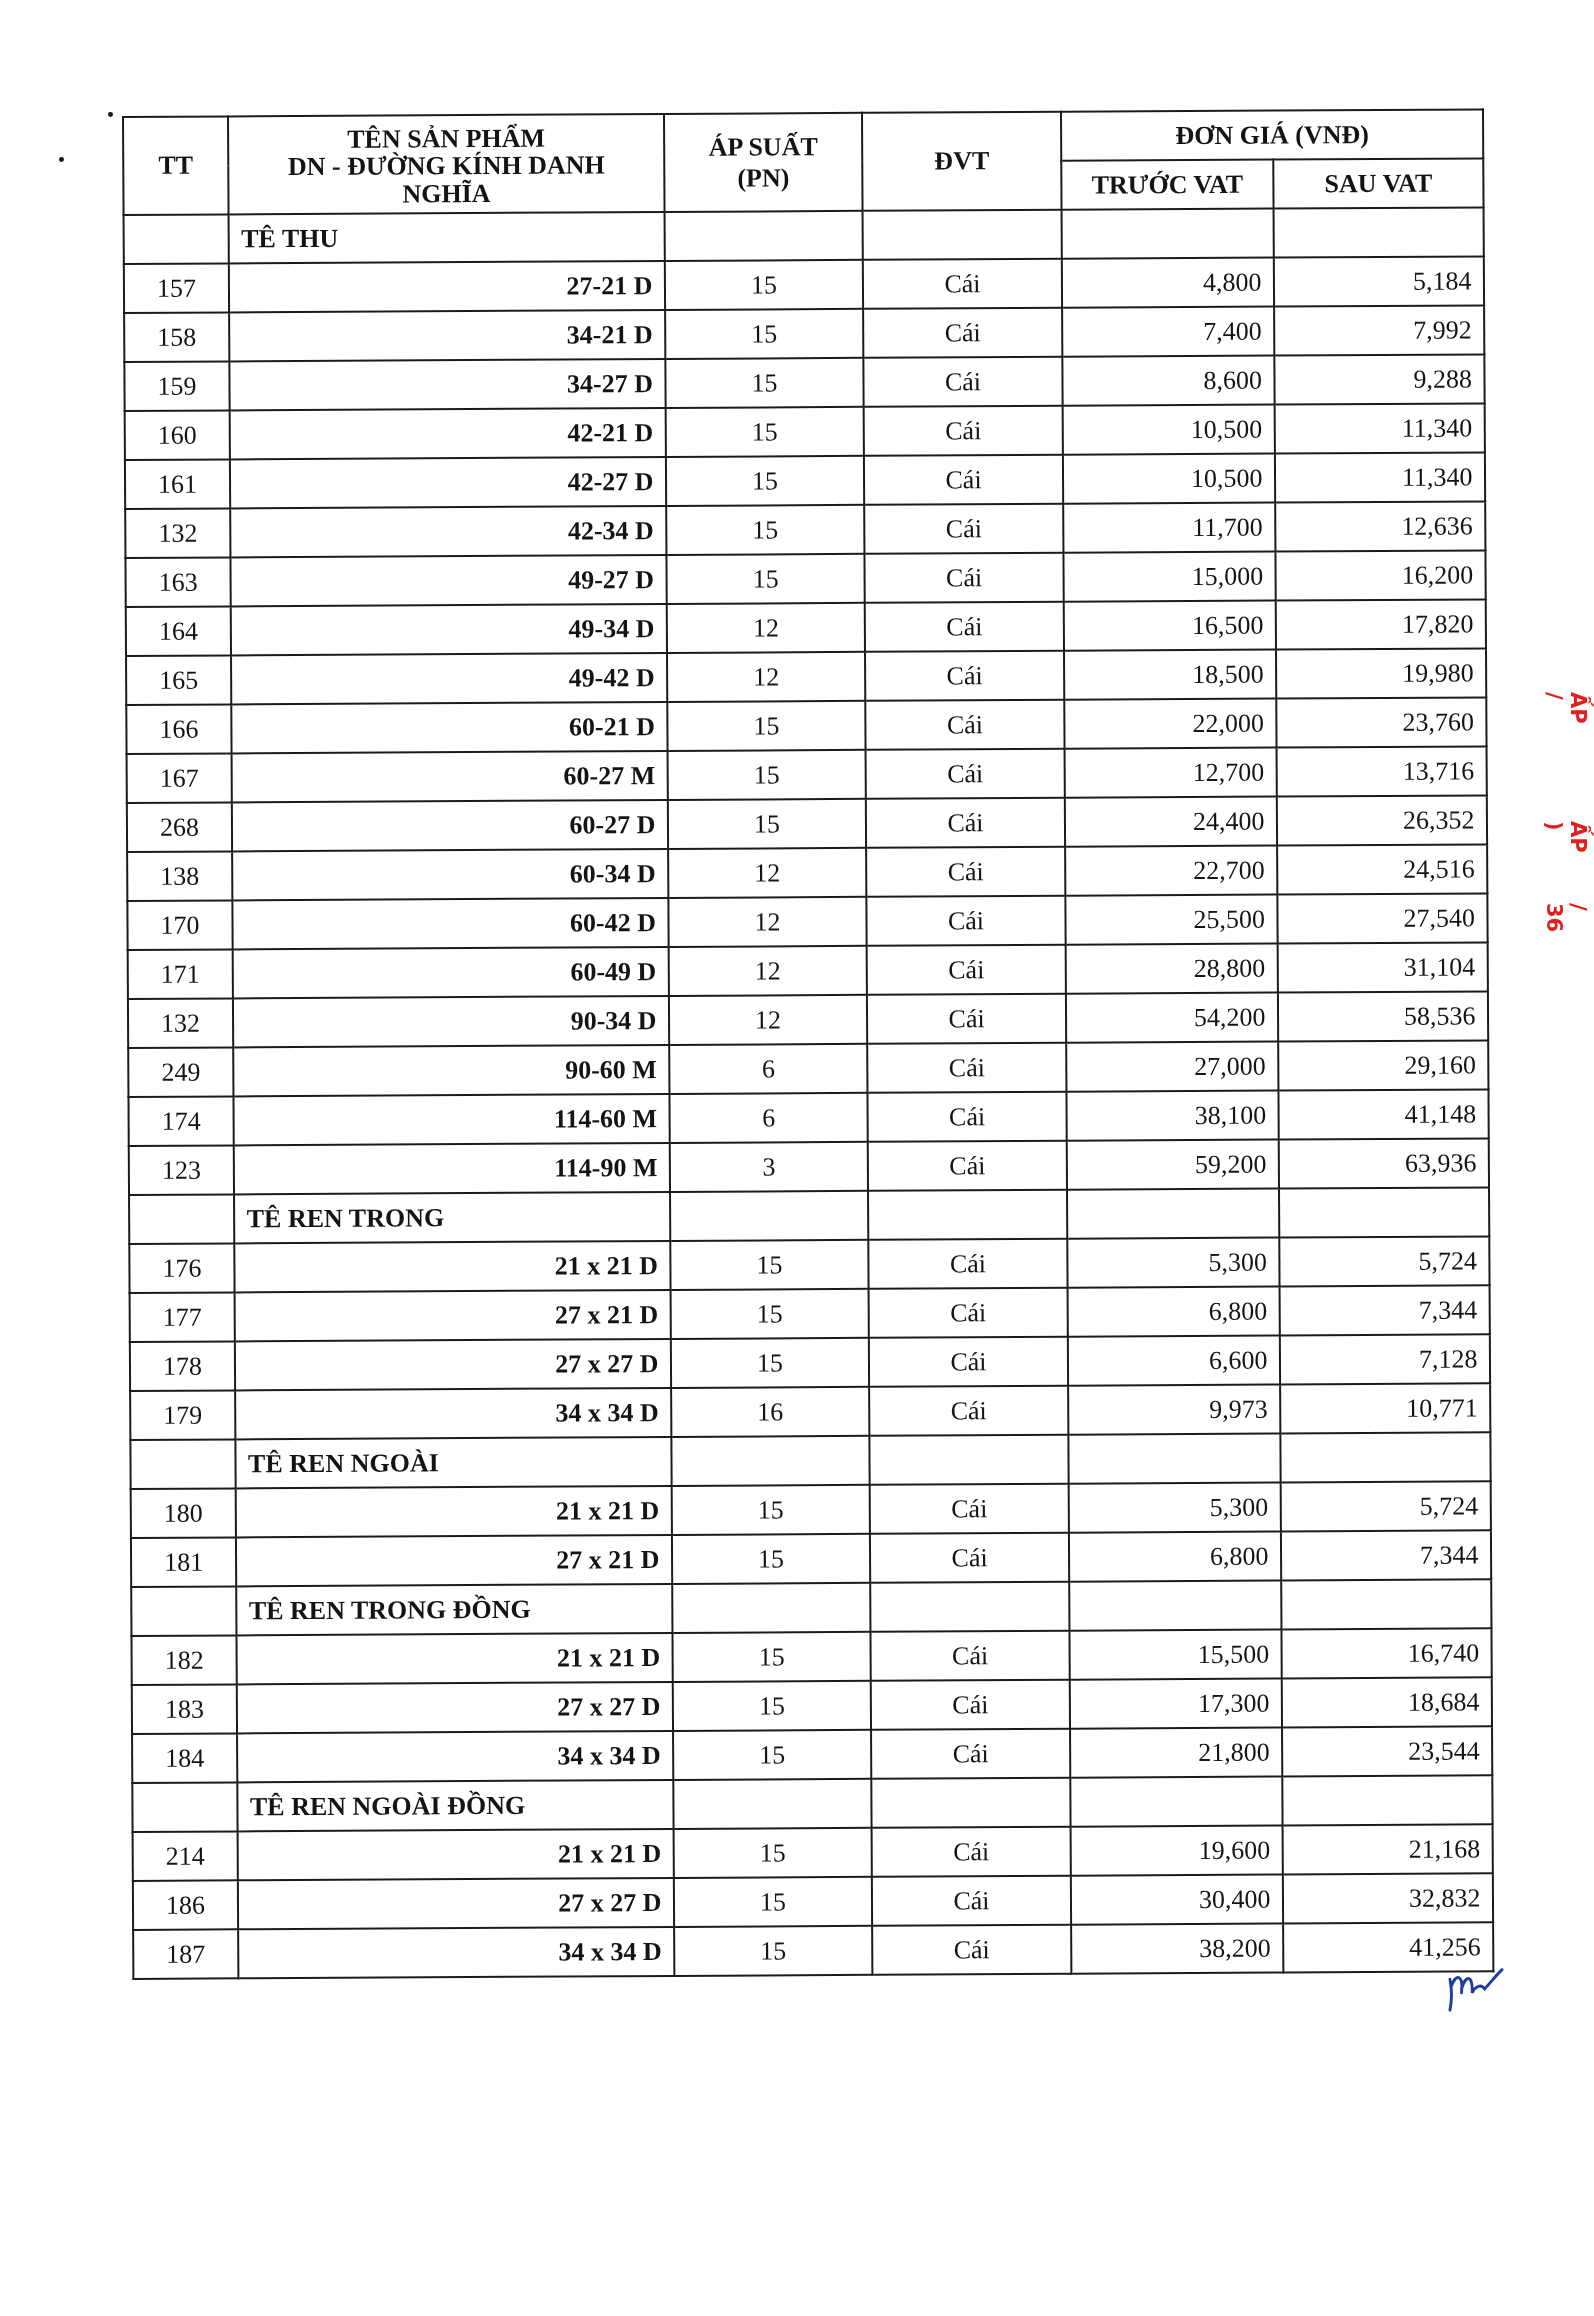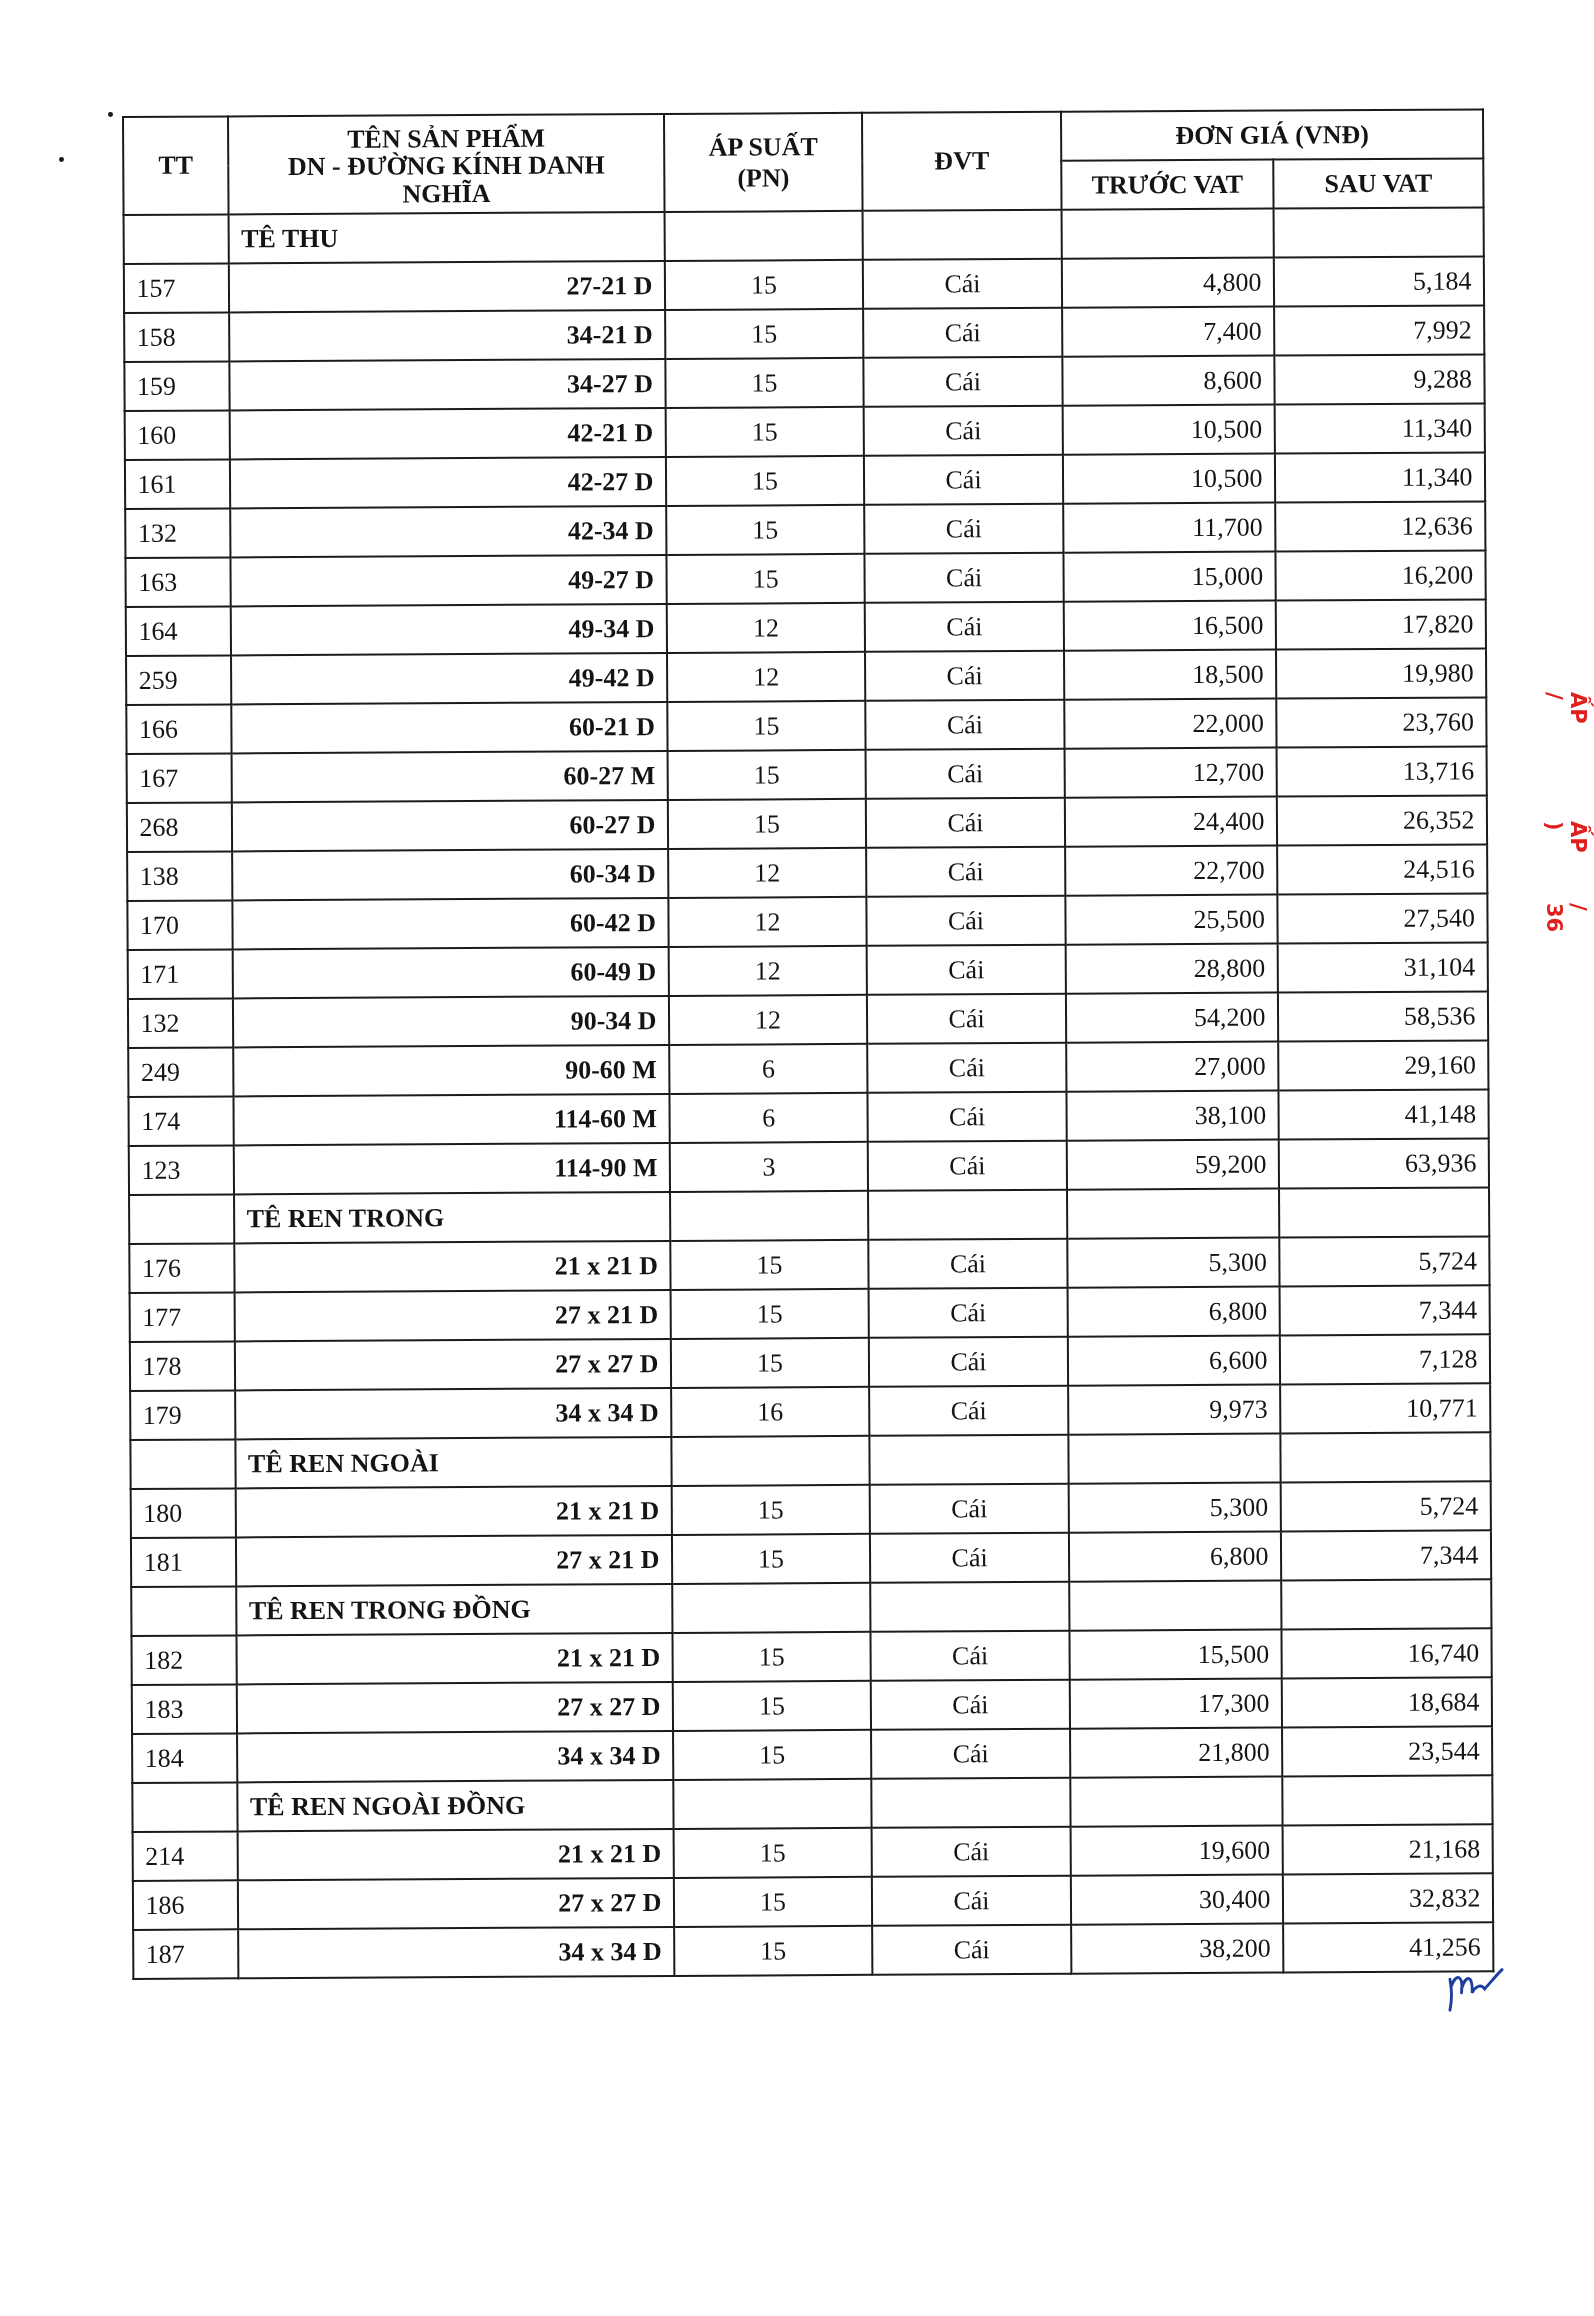--- a/index.html
+++ b/index.html
@@ -6,21 +6,21 @@
   body { width: 1595px; height: 2316px; position: relative; overflow: hidden;
          font-family: "Liberation Serif", "DejaVu Serif", serif; color: #141414; }
   .dot { position: absolute; width: 4.8px; height: 4.8px; border-radius: 50%; background: #1a1a1a; }
   table.price { position: absolute; left: 122px; top: 116px; width: 1360px;
                 border-collapse: collapse; table-layout: fixed; transform: rotate(-0.32deg); transform-origin: left top; }
   table.price td, table.price th { border: 2.4px solid #1b1b1b; padding: 0 11.5px; height: 49px;
                 box-sizing: border-box; font-size: 26px; line-height: 1; }
   table.price th { font-weight: bold; font-size: 26px; text-align: center; vertical-align: middle; }
   th.h-top { height: 58px; }
   th.h-sub { height: 47px; }
-  td.tt { text-align: left; padding-left: 3.8px; }
+  td.tt { text-align: center; padding-left: 3.8px; }
   td.name { text-align: right; font-weight: bold; padding-right: 3.8px; }
   td.pn { text-align: center; }
   td.dvt { text-align: center; }
   td.num { text-align: right; padding-right: 33px; }
   td.sec-name { text-align: left; font-weight: bold; padding-left: 4.8px; padding-top: 13.4px; }
   .redmark { position: absolute; color: #e0201e; font-family: "DejaVu Sans", sans-serif; font-size: 21px; font-weight: bold;
              transform: rotate(90deg); transform-origin: left top; }
   .sign { position: absolute; left: 1446px; top: 1960px; width: 58px; height: 53px; }
 </style>
 </head>
@@ -125,21 +125,21 @@
       </tr>
       <tr>
         <td class="tt">164</td>
         <td class="name">49-34 D</td>
         <td class="pn">12</td>
         <td class="dvt">Cái</td>
         <td class="num">16,500</td>
         <td class="num">17,820</td>
       </tr>
       <tr>
-        <td class="tt">259</td>
+        <td class="tt">165</td>
         <td class="name">49-42 D</td>
         <td class="pn">12</td>
         <td class="dvt">Cái</td>
         <td class="num">18,500</td>
         <td class="num">19,980</td>
       </tr>
       <tr>
         <td class="tt">166</td>
         <td class="name">60-21 D</td>
         <td class="pn">15</td>

